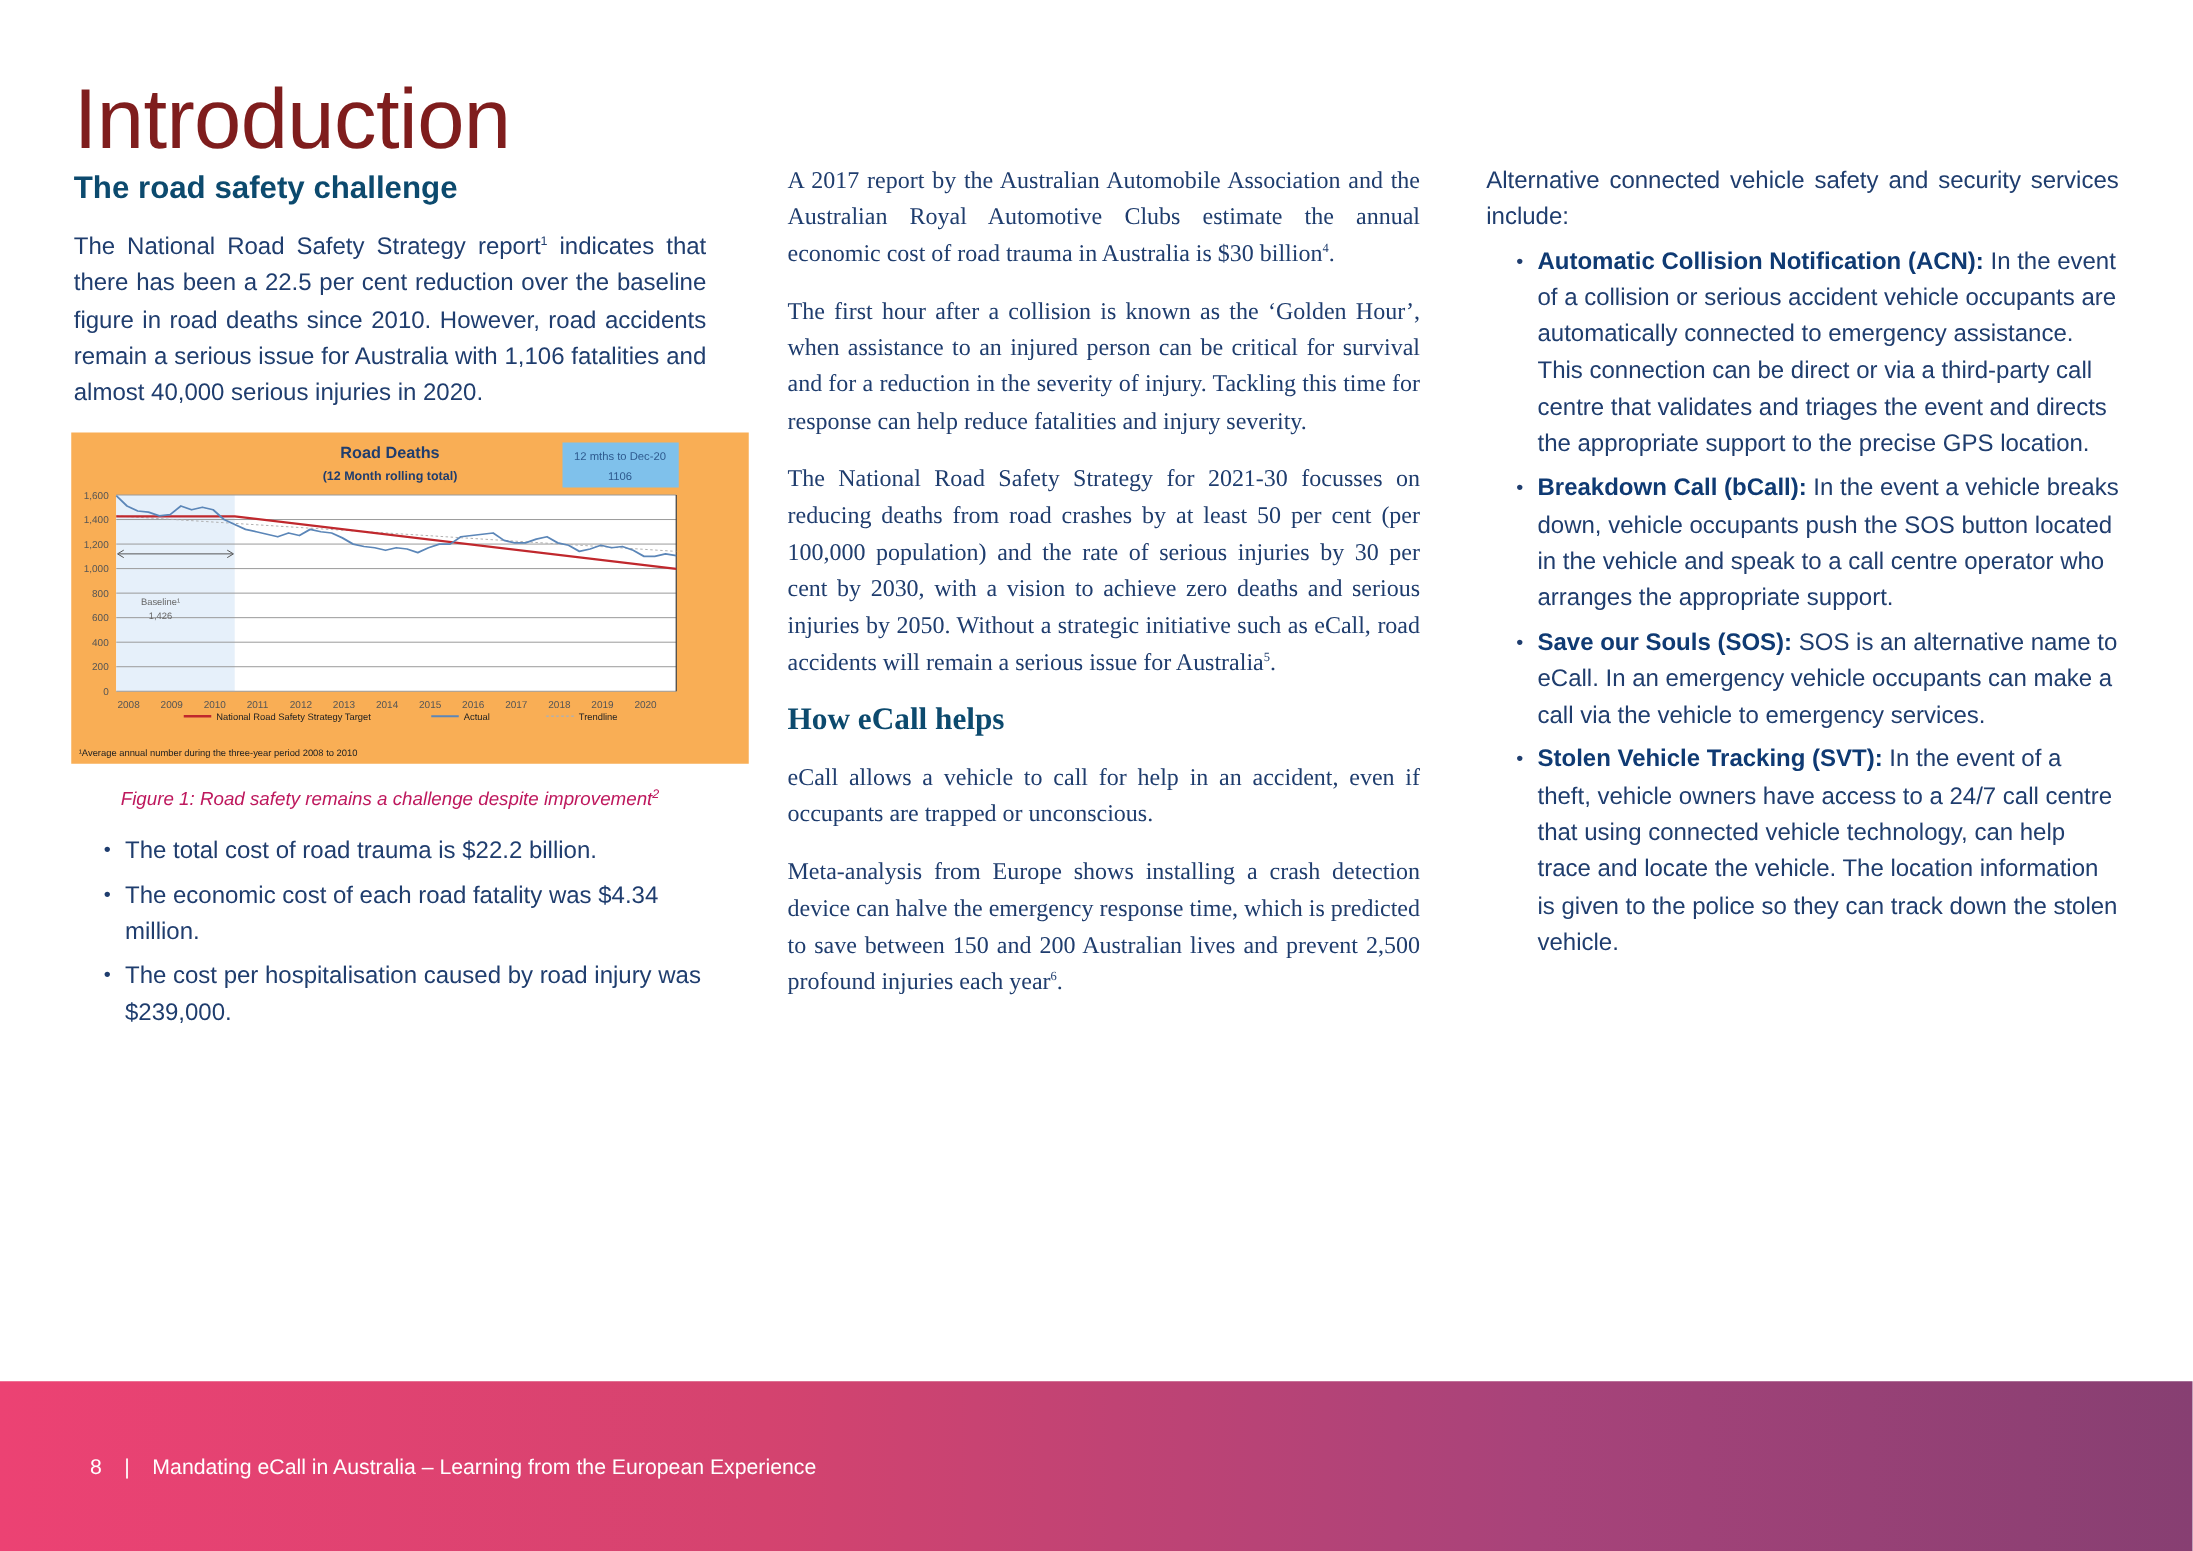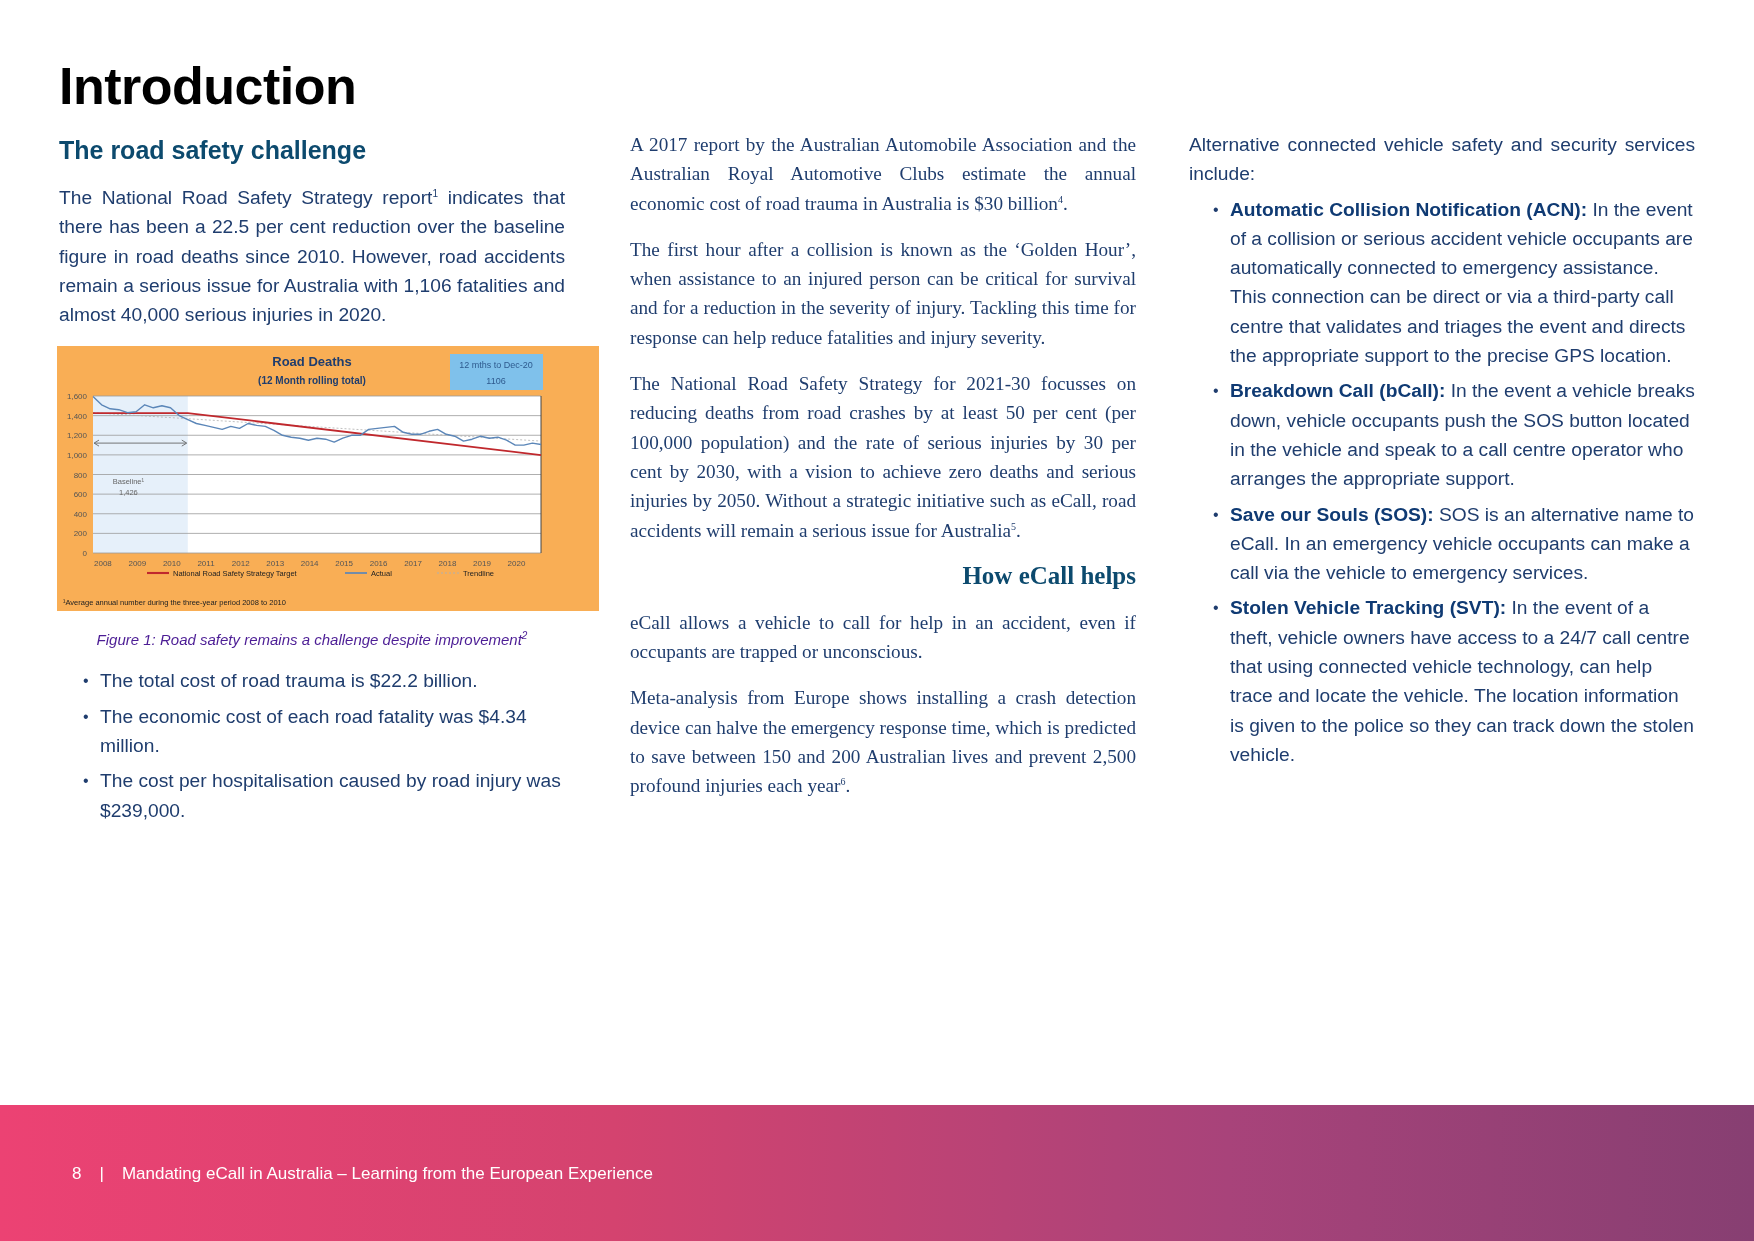--- a/index.html
+++ b/index.html
@@ -1,34 +1,34 @@
 <!DOCTYPE html>
 <html><head>
 <meta charset="utf-8">
 <style>
   html,body{margin:0;padding:0;}
   body{width:1754px;height:1241px;position:relative;background:#ffffff;overflow:hidden;
        font-family:"Liberation Sans",sans-serif;color:#1f3d6e;}
-  .page-title{position:absolute;left:59px;top:56px;font-size:52px;font-weight:bold;color:#000000;letter-spacing:-0.5px;margin:0;}
+  .page-title{position:absolute;left:59px;top:56px;font-size:68px;font-weight:normal;color:#7f1d1d;letter-spacing:-0.5px;margin:0;}
   .col{position:absolute;top:130px;width:506px;}
   .col1{left:59px;}
   .col2{left:630px;font-family:Liberation Serif, serif;}
   .col3{left:1189px;}
   .h2{font-size:25px;font-weight:bold;color:#0c4a6e;margin:6px 0 18px 0;}
   p{font-size:19.2px;line-height:29.3px;margin:0 0 17px 0;text-align:justify;color:#1f3d6e;}
   sup{font-size:10px;vertical-align:super;line-height:0;}
   ul{list-style:none;margin:0;padding:0;}
   ul li{position:relative;font-size:19.2px;line-height:29.3px;padding-left:41px;margin-bottom:6px;color:#1f3d6e;}
   ul li .bullet{position:absolute;left:24px;top:0;font-size:16px;}
   .col3 ul li{padding-left:41px;}
   .col1 ul li{padding-left:41px;}
   strong{color:#0f3a73;}
   .chart-wrap{position:relative;width:510px;height:265px;background:#f9ae55;margin:8px 0 20px -2px;padding-left:32px;}
   .chart-wrap svg{position:absolute;left:0;top:0;}
-  .caption{font-size:15px;font-style:italic;color:#4c1d95;text-align:center;margin:0 0 18px 0;}
+  .caption{font-size:15px;font-style:italic;color:#be185d;text-align:center;margin:0 0 18px 0;}
   .footer{position:absolute;left:0;top:1105px;width:1754px;height:136px;
           background:linear-gradient(90deg,#ec4273 0%,#d4436f 35%,#a8437a 70%,#873f72 100%);}
   .footer-text{position:absolute;left:72px;top:1164px;font-size:17px;color:#ffffff;}
   .footer-text .sep{margin:0 18px;}
 </style>
 </head>
 <body>
 
 <h1 class="page-title">Introduction</h1>
 
@@ -102,21 +102,21 @@
     <li><span class="bullet">•</span><span>The total cost of road trauma is $22.2 billion.</span></li>
     <li><span class="bullet">•</span><span>The economic cost of each road fatality was $4.34 million.</span></li>
     <li><span class="bullet">•</span><span>The cost per hospitalisation caused by road injury was $239,000.</span></li>
   </ul>
 </div>
 
 <div class="col col2">
   <p><span>A 2017 report by the Australian Automobile Association and the Australian Royal Automotive Clubs estimate the annual economic cost of road trauma in Australia is $30 billion</span><sup>4</sup><span>.</span></p>
   <p>The first hour after a collision is known as the ‘Golden Hour’, when assistance to an injured person can be critical for survival and for a reduction in the severity of injury. Tackling this time for response can help reduce fatalities and injury severity.</p>
   <p><span>The National Road Safety Strategy for 2021-30 focusses on reducing deaths from road crashes by at least 50 per cent (per 100,000 population) and the rate of serious injuries by 30 per cent by 2030, with a vision to achieve zero deaths and serious injuries by 2050. Without a strategic initiative such as eCall, road accidents will remain a serious issue for Australia</span><sup>5</sup><span>.</span></p>
-  <div class="h2" style="margin-top:6px;text-align:right;">How eCall helps</div>
+  <div class="h2" style="margin-top:6px;">How eCall helps</div>
   <p>eCall allows a vehicle to call for help in an accident, even if occupants are trapped or unconscious.</p>
   <p><span>Meta-analysis from Europe shows installing a crash detection device can halve the emergency response time, which is predicted to save between 150 and 200 Australian lives and prevent 2,500 profound injuries each year</span><sup>6</sup><span>.</span></p>
 </div>
 
 <div class="col col3">
   <p style="margin-bottom:6px;">Alternative connected vehicle safety and security services include:</p>
   <ul>
     <li><span class="bullet">•</span><strong>Automatic Collision Notification (ACN):</strong><span> In the event of a collision or serious accident vehicle occupants are automatically connected to emergency assistance. This connection can be direct or via a third-party call centre that validates and triages the event and directs the appropriate support to the precise GPS location.</span></li>
     <li><span class="bullet">•</span><strong>Breakdown Call (bCall):</strong><span> In the event a vehicle breaks down, vehicle occupants push the SOS button located in the vehicle and speak to a call centre operator who arranges the appropriate support.</span></li>
     <li><span class="bullet">•</span><strong>Save our Souls (SOS):</strong><span> SOS is an alternative name to eCall. In an emergency vehicle occupants can make a call via the vehicle to emergency services.</span></li>

